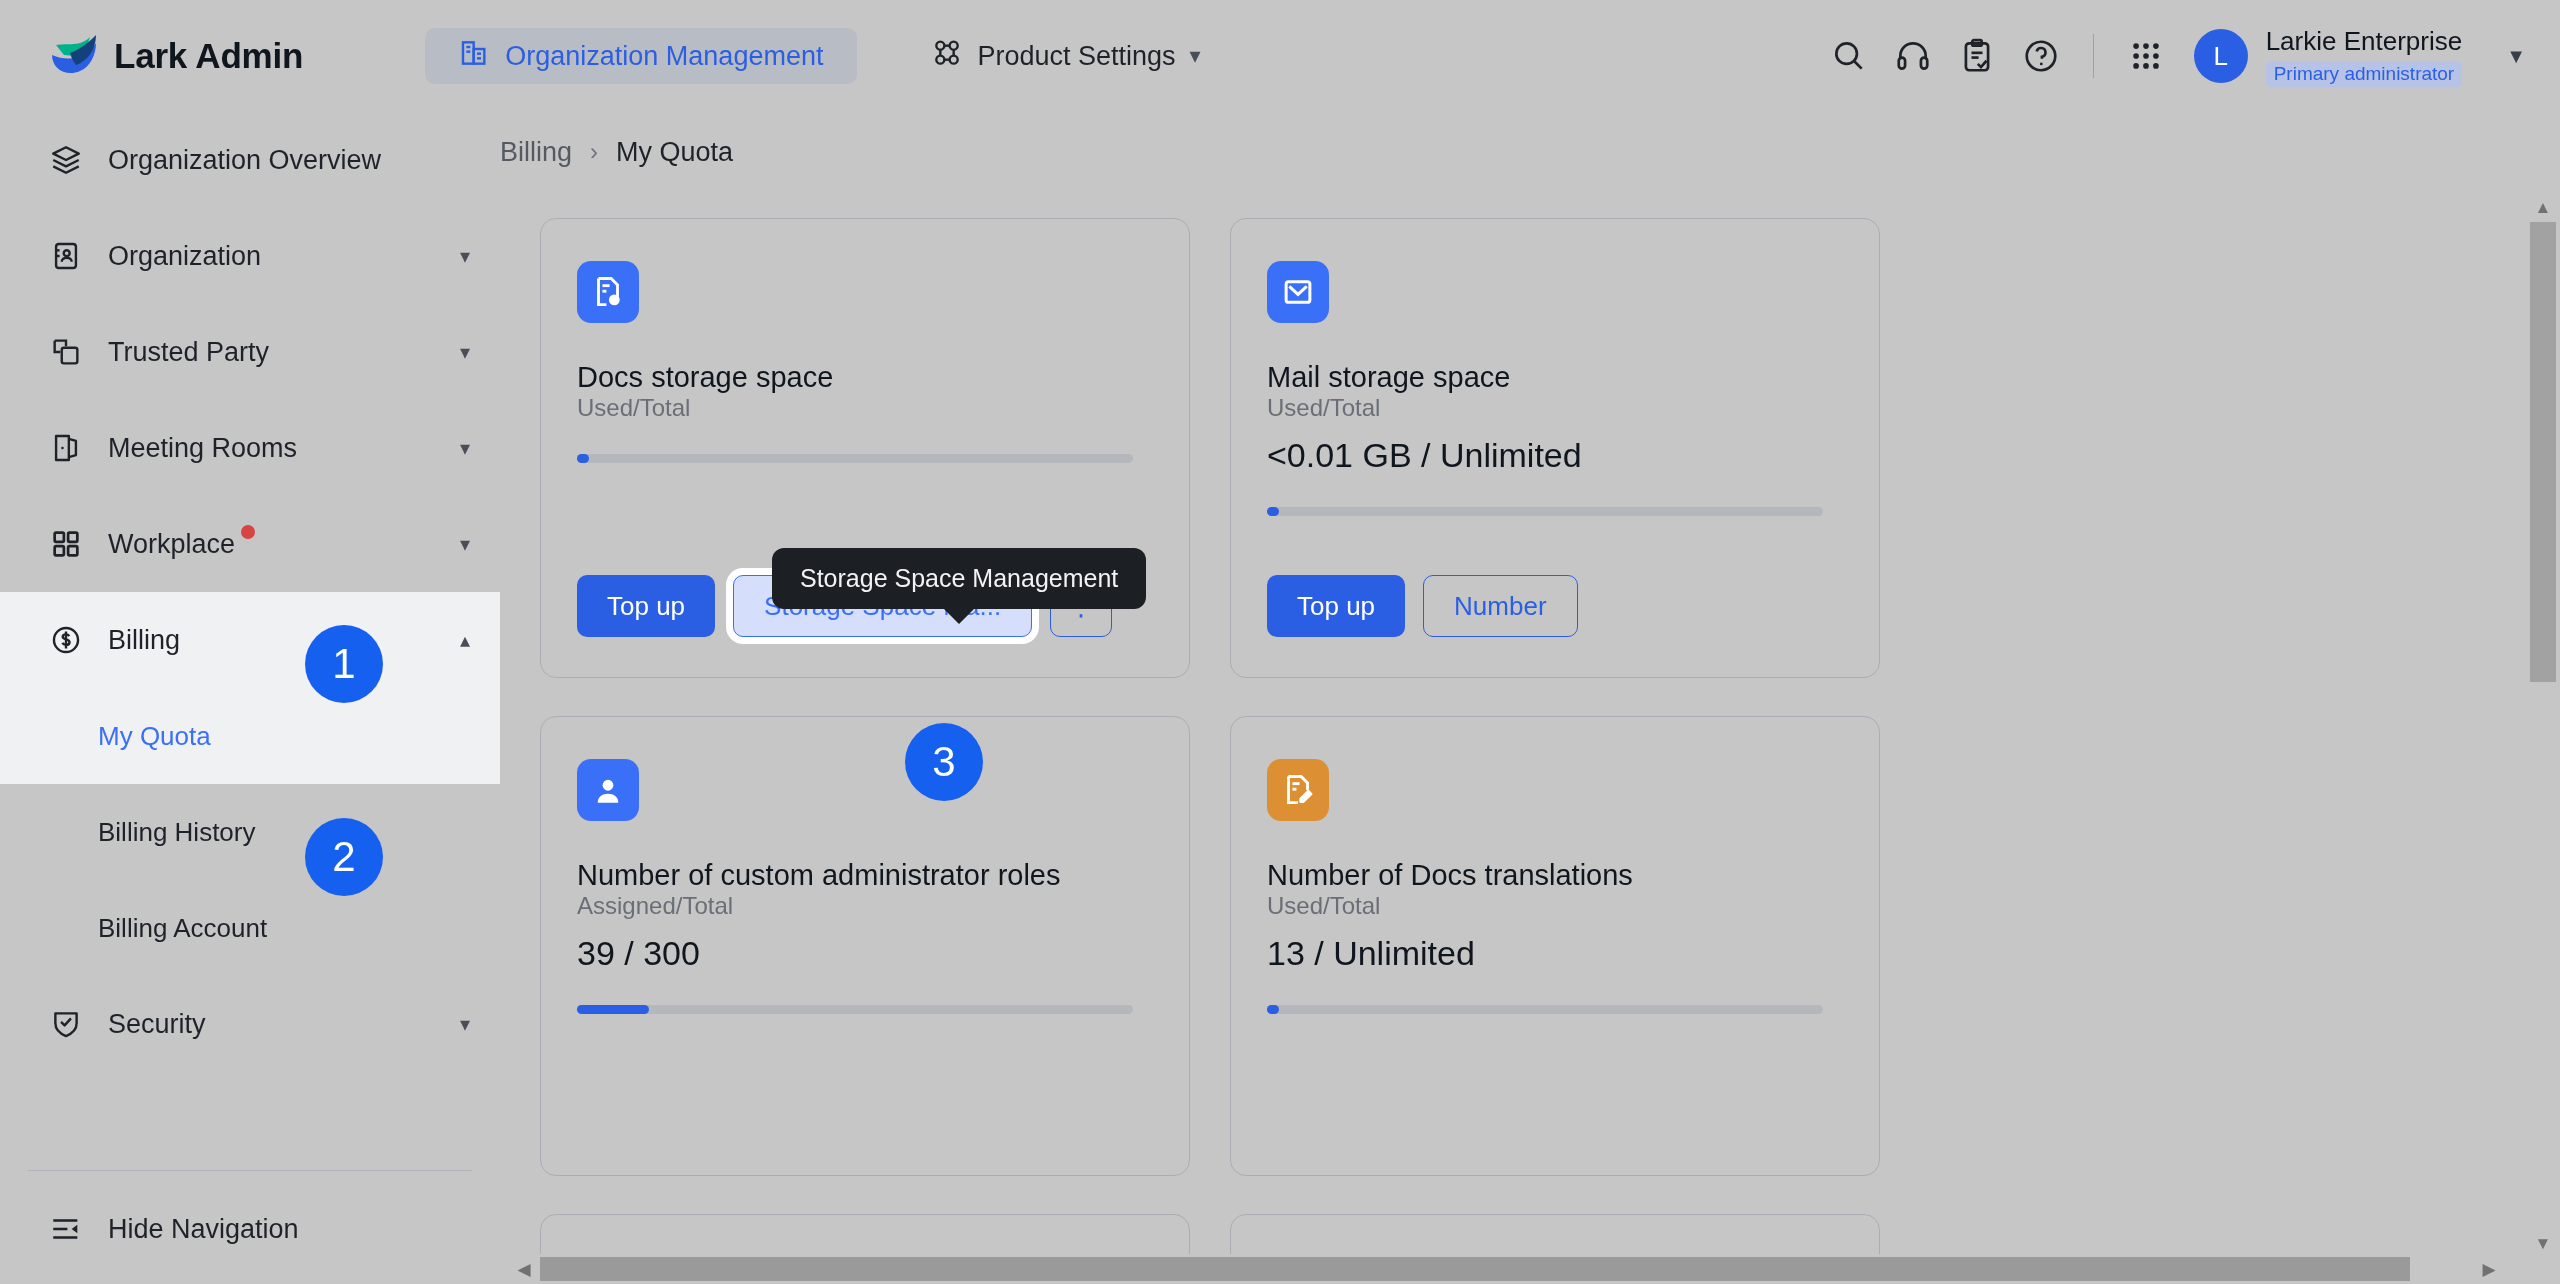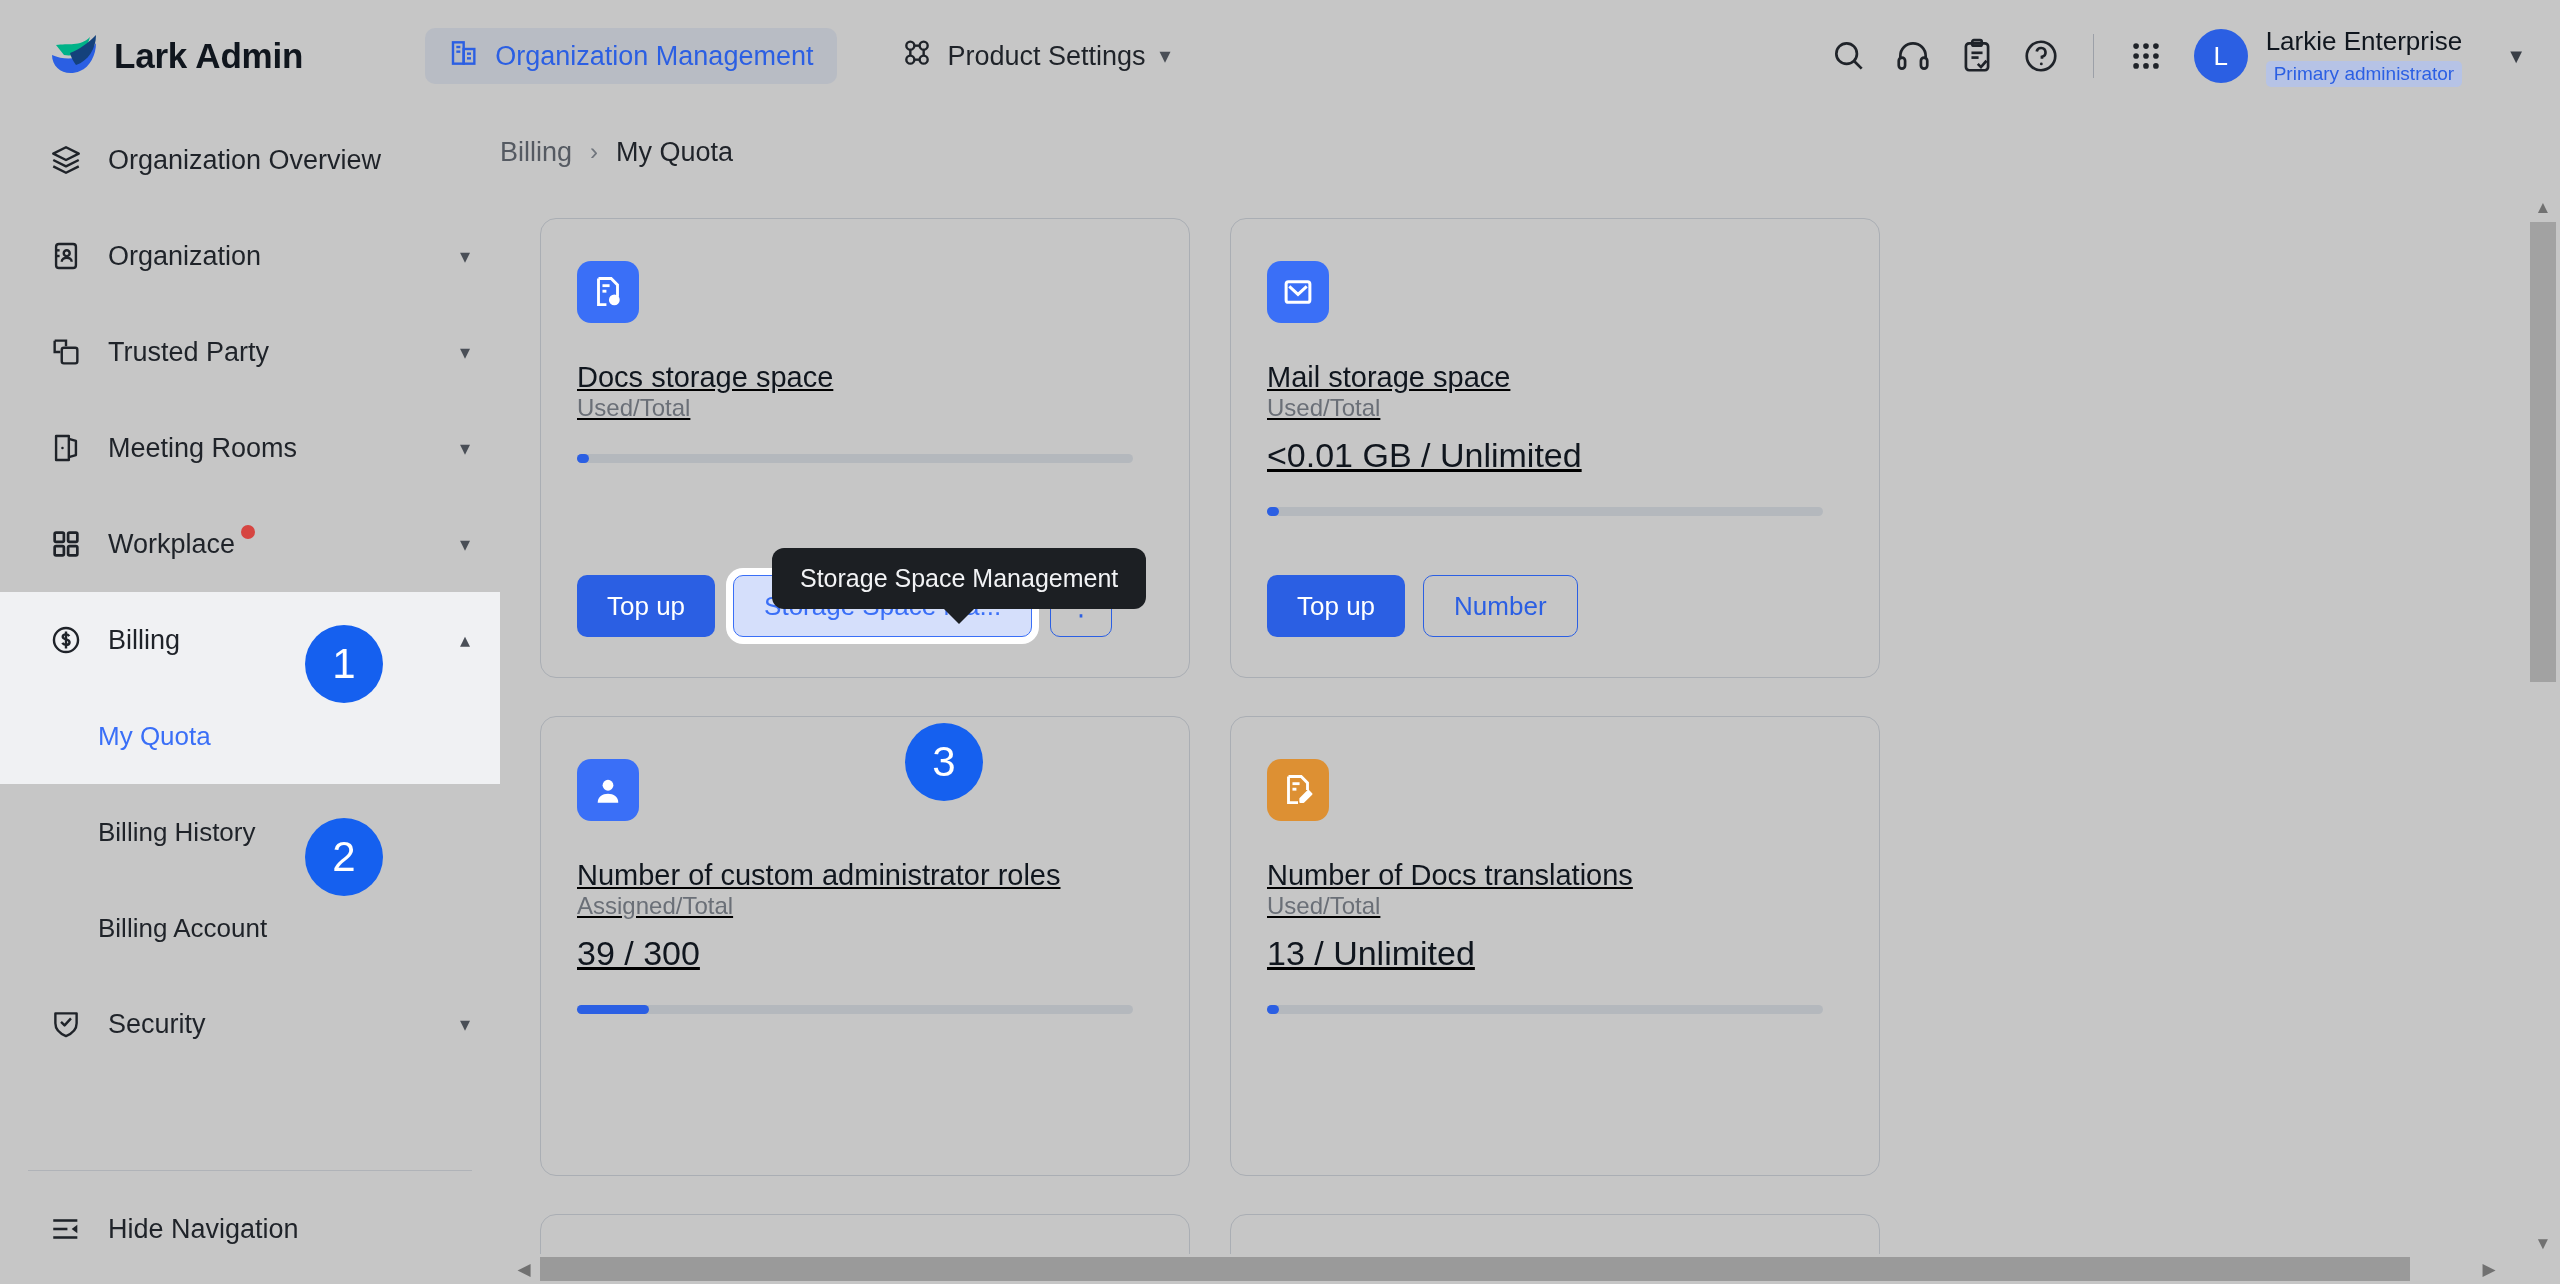--- a/index.html
+++ b/index.html
@@ -15,21 +15,21 @@
   .topbar {
     position: absolute; top: 0; left: 0; width: 2560px; height: 112px;
     background: #c6c6c6; display: flex; align-items: center;
   }
   .brand { display: flex; align-items: center; margin-left: 46px; }
   .brand-logo { width: 52px; height: 46px; position: relative; }
   .brand-name { font-size: 35px; font-weight: 700; color: #10161e; margin-left: 16px; letter-spacing: -0.2px; }
 
   .navtab {
     display: flex; align-items: center; gap: 14px;
-    height: 56px; padding: 0 24px; border-radius: 10px;
+    height: 56px; padding: 0 34px; border-radius: 10px;
     font-size: 27px; color: #1f2329; cursor: pointer; white-space: nowrap;
   }
   .navtab.active { background: #b8bcc4; color: #2b5fe3; }
   .navtab .lbl { font-size: 27px; }
 
   .topicons { display: flex; align-items: center; margin-left: auto; margin-right: 34px; gap: 0; }
   .ticon { width: 64px; height: 64px; display: flex; align-items: center; justify-content: center; cursor: pointer; }
   .divider-v { width: 1px; height: 44px; background: #9ca0a8; margin: 0 20px; }
 
   .userblock { display: flex; align-items: center; gap: 18px; margin-left: 16px; cursor: pointer; }
@@ -79,21 +79,21 @@
   .crumb-sep { margin: 0 18px; color: #70757d; font-size: 24px; }
   .crumb-cur { color: #1f2329; }
 
   .panel {
     position: absolute; top: 82px; left: 0; width: 2032px; height: 1072px;
     background: #c6c6c6; overflow: hidden;
   }
   .cards { position: absolute; top: 24px; left: 40px; display: flex; flex-wrap: wrap; gap: 0 40px; }
   .card {
     width: 650px; height: 460px; border: 1px solid #aaaeb4; border-radius: 16px;
-    background: #c6c6c6; padding: 42px 56px 0 36px; position: relative; margin-bottom: 38px; text-decoration: underline;
+    background: #c6c6c6; padding: 42px 56px 0 36px; position: relative; margin-bottom: 38px;
   }
   .card-icon {
     width: 62px; height: 62px; border-radius: 14px; display: flex; align-items: center; justify-content: center;
   }
   .card-title { font-size: 29px; color: #10161e; margin-top: 38px; white-space: nowrap; }
   .card-sub { font-size: 24px; color: #6a6f77; }
   .card-val { font-size: 34px; color: #10161e; margin-top: 14px; }
   .bar-wrap { margin-top: 32px; height: 9px; background: #b4b8bd; border-radius: 5px; position: relative; }
   .bar-fill { position: absolute; left: 0; top: 0; height: 9px; border-radius: 5px; background: #2b5fe3; min-width: 12px; }
   .card-actions { position: absolute; left: 36px; bottom: 40px; display: flex; align-items: center; gap: 18px; }

